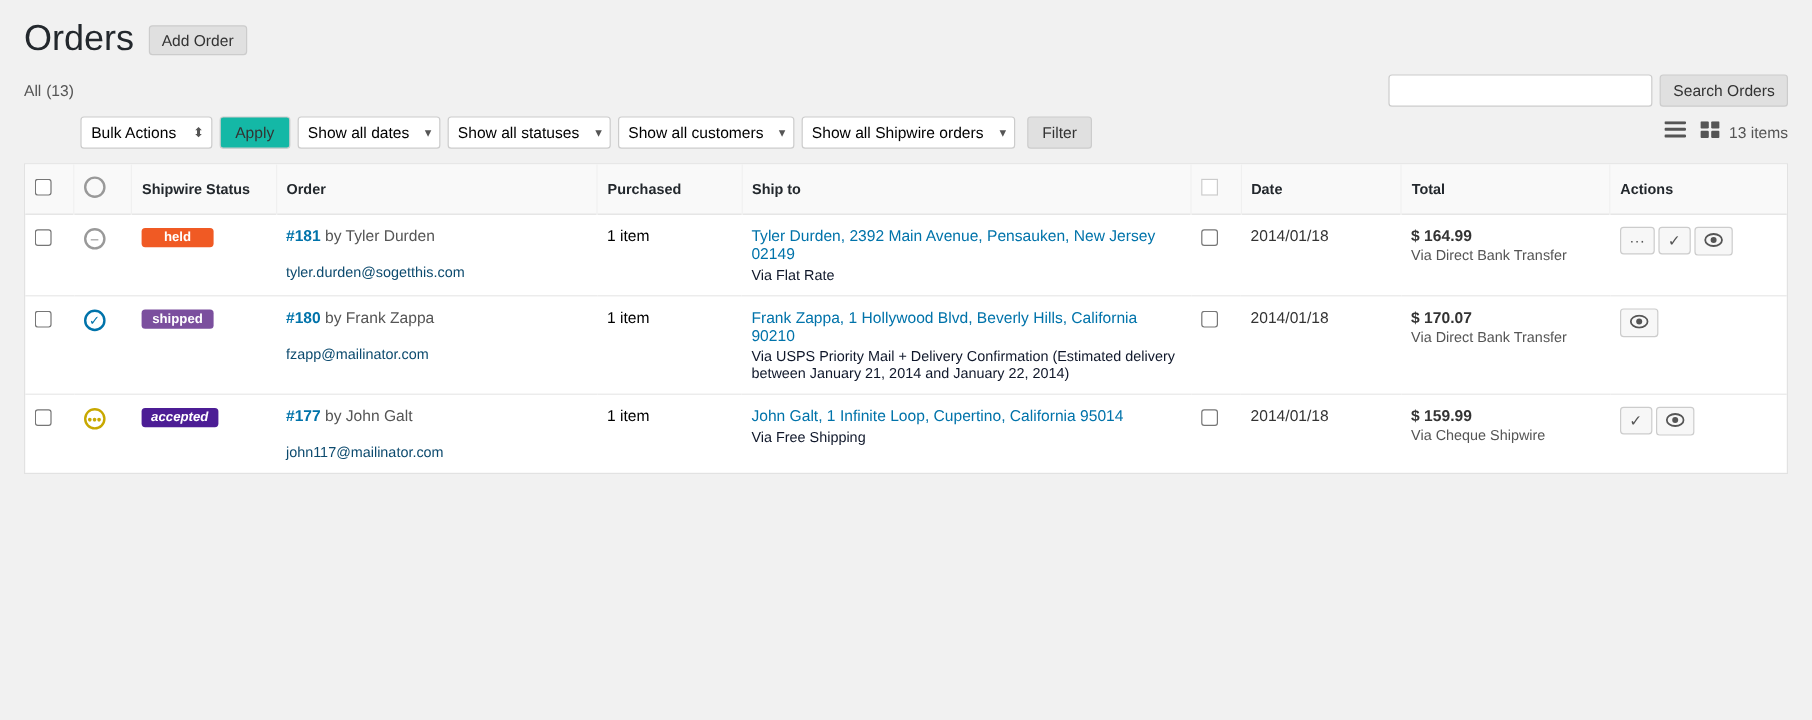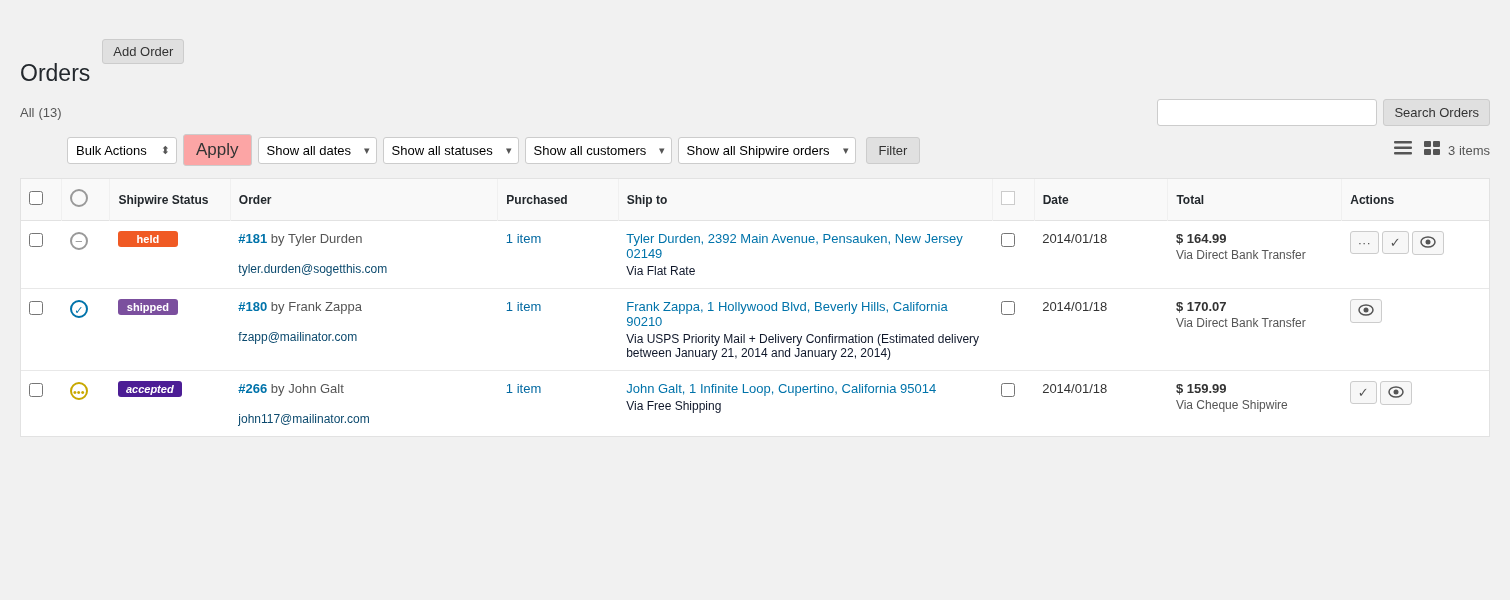--- a/index.html
+++ b/index.html
@@ -1,33 +1,33 @@
 <!DOCTYPE html>
 <html><head>
   <meta charset="utf-8">
   <style>
     * { box-sizing: border-box; margin: 0; padding: 0; }
     body { font-family: -apple-system, BlinkMacSystemFont, "Segoe UI", Arial, sans-serif; font-size: 13px; background: #f1f1f1; color: #333; }
     .page-wrapper { background: #f1f1f1; padding: 16px 20px; min-height: 600px; }
     .page-header { display: flex; align-items: center; gap: 12px; margin-bottom: 12px; }
-    .page-title { font-size: 23px; font-weight: 400; color: #23282d; margin-top: 44px; }
+    .page-title { font-size: 30px; font-weight: 400; color: #23282d; }
     .add-order-btn { background: #e0e0e0; border: 1px solid #ccc; color: #333; padding: 4px 10px; font-size: 13px; cursor: pointer; border-radius: 3px; }
     .count-bar { display: flex; align-items: center; justify-content: space-between; margin-bottom: 8px; }
     .count-text { font-size: 13px; color: #555; }
     .search-area { display: flex; align-items: center; gap: 6px; }
     .search-input { border: 1px solid #ccc; padding: 5px 8px; font-size: 13px; width: 220px; background: #fff; border-radius: 3px; }
     .search-btn { background: #e0e0e0; border: 1px solid #ccc; padding: 5px 10px; font-size: 13px; cursor: pointer; border-radius: 3px; color: #333; }
     .toolbar { display: flex; align-items: center; gap: 6px; margin-bottom: 12px; flex-wrap: wrap; }
     .toolbar-select { border: 1px solid #ccc; padding: 5px 8px; font-size: 13px; background: #fff; cursor: pointer; border-radius: 3px; appearance: none; -webkit-appearance: none; padding-right: 24px; position: relative; }
     .select-wrapper { position: relative; display: inline-block; }
     .select-wrapper::after { content: "▾"; position: absolute; right: 7px; top: 50%; transform: translateY(-50%); pointer-events: none; font-size: 11px; color: #555; }
     .bulk-actions-wrapper { position: relative; display: inline-block; }
     .bulk-actions-wrapper::after { content: "⬍"; position: absolute; right: 7px; top: 50%; transform: translateY(-50%); pointer-events: none; font-size: 11px; color: #555; }
     .bulk-select { border: 1px solid #ccc; padding: 5px 28px 5px 8px; font-size: 13px; background: #fff; cursor: pointer; border-radius: 3px; appearance: none; margin-left: 47px; -webkit-appearance: none; }
-    .apply-btn { background: #fca5a5; border: 1px solid #ccc; padding: 5px 12px; font-size: 17px; cursor: pointer; border-radius: 3px; color: #333; }
+    .apply-btn { background: #14b8a6; border: 1px solid #ccc; padding: 5px 12px; font-size: 13px; cursor: pointer; border-radius: 3px; color: #333; }
     .filter-btn { background: #e0e0e0; border: 1px solid #ccc; padding: 5px 12px; font-size: 13px; cursor: pointer; border-radius: 3px; color: #333; margin-left: 4px; text-align: right; }
     .view-icons { display: flex; align-items: center; gap: 4px; margin-left: auto; }
     .view-icon-btn { background: none; border: none; cursor: pointer; padding: 4px; color: #555; font-size: 16px; }
     .items-count { font-size: 13px; color: #555; white-space: nowrap; }
     .table-wrap { background: #fff; border: 1px solid #e2e2e2; }
     table { width: 100%; border-collapse: collapse; }
     thead tr { background: #f9f9f9; border-bottom: 1px solid #e2e2e2; }
     th { padding: 10px 8px; font-size: 12px; font-weight: 600; color: #23282d; text-align: left; border-right: 1px solid #f0f0f0; }
     th:last-child { border-right: none; }
     tbody tr { border-bottom: 1px solid #e8e8e8; vertical-align: top; }
@@ -43,21 +43,21 @@
     .col-date { width: 100px; }
     .col-total { width: 130px; }
     .col-actions { width: 110px; }
     .status-badge { display: inline-block; padding: 2px 8px; border-radius: 3px; font-size: 11px; font-weight: 600; color: #fff; text-align: center; min-width: 60px; }
     .status-held { background: #f05a24; }
     .status-shipped { background: #7b4f9e; }
     .status-accepted { background: #4c1d95; font-style: italic; }
     .order-link { color: #0073aa; text-decoration: none; font-weight: 600; }
     .order-by { color: #555; font-size: 13px; }
     .order-email { color: #0c4a6e; font-size: 12px; text-decoration: none; display: block; margin-top: 16px; }
-    .purchased-link { color: #0369a1; text-decoration: none; }
+    .purchased-link { color: #000000; text-decoration: none; }
     .ship-name-link { color: #0073aa; text-decoration: none; font-weight: 500; }
     .ship-method { color: #0f172a; font-size: 12px; margin-top: 3px; }
     .total-amount { font-weight: 600; color: #333; }
     .payment-method { color: #555; font-size: 12px; margin-top: 2px; }
     .actions-cell { display: flex; align-items: flex-start; gap: 3px; flex-wrap: wrap; }
     .action-btn { background: #f7f7f7; border: 1px solid #ccc; padding: 4px 7px; cursor: pointer; border-radius: 3px; font-size: 13px; color: #555; line-height: 1; }
     .row-checkbox { width: 14px; height: 14px; cursor: pointer; }
     .header-checkbox { width: 14px; height: 14px; cursor: pointer; }
     .th-checkbox-cell { padding: 10px 8px; }
     .divider-checkbox { width: 14px; height: 14px; border: 1px solid #ccc; background: #fff; display: inline-block; }
@@ -126,21 +126,21 @@
         </svg>
       </button>
       <button class="view-icon-btn" title="Grid view">
         <svg width="16" height="14" viewBox="0 0 16 14" fill="none" xmlns="http://www.w3.org/2000/svg">
           <rect x="0" y="0" width="7" height="6" rx="1" fill="#555"></rect>
           <rect x="9" y="0" width="7" height="6" rx="1" fill="#555"></rect>
           <rect x="0" y="8" width="7" height="6" rx="1" fill="#555"></rect>
           <rect x="9" y="8" width="7" height="6" rx="1" fill="#555"></rect>
         </svg>
       </button>
-      <span class="items-count">3 items</span>
+      <span class="items-count">13 items</span>
     </div>
   </div>
 
   <div class="table-wrap">
     <table>
       <thead>
         <tr>
           <th class="col-check th-checkbox-cell">
             <input type="checkbox" class="header-checkbox" style="">
           </th>
@@ -244,21 +244,21 @@
     <td class="col-check" style="padding-top:12px;">
       <input type="checkbox" class="row-checkbox" style="">
     </td>
     <td class="col-status-icon" style="padding-top:11px;">
       <span style="display:inline-block;width:18px;height:18px;border-radius:50%;border:2px solid #c8a800;color:#c8a800;text-align:center;line-height:16px;font-size:11px;">•••</span>
     </td>
     <td class="col-shipwire" style="padding-top:10px;">
       <span class="status-badge status-accepted">accepted</span>
     </td>
     <td class="col-order">
-      <a href="#" class="order-link">#266</a>
+      <a href="#" class="order-link">#177</a>
       <span class="order-by"> by John Galt</span>
       <a href="#" class="order-email">john117@mailinator.com</a>
     </td>
     <td class="col-purchased">
       <a href="#" class="purchased-link">1 item</a>
     </td>
     <td class="col-shipto">
       <a href="#" class="ship-name-link">John Galt, 1 Infinite Loop, Cupertino, California 95014</a>
       <div class="ship-method">Via Free Shipping</div>
     </td>

